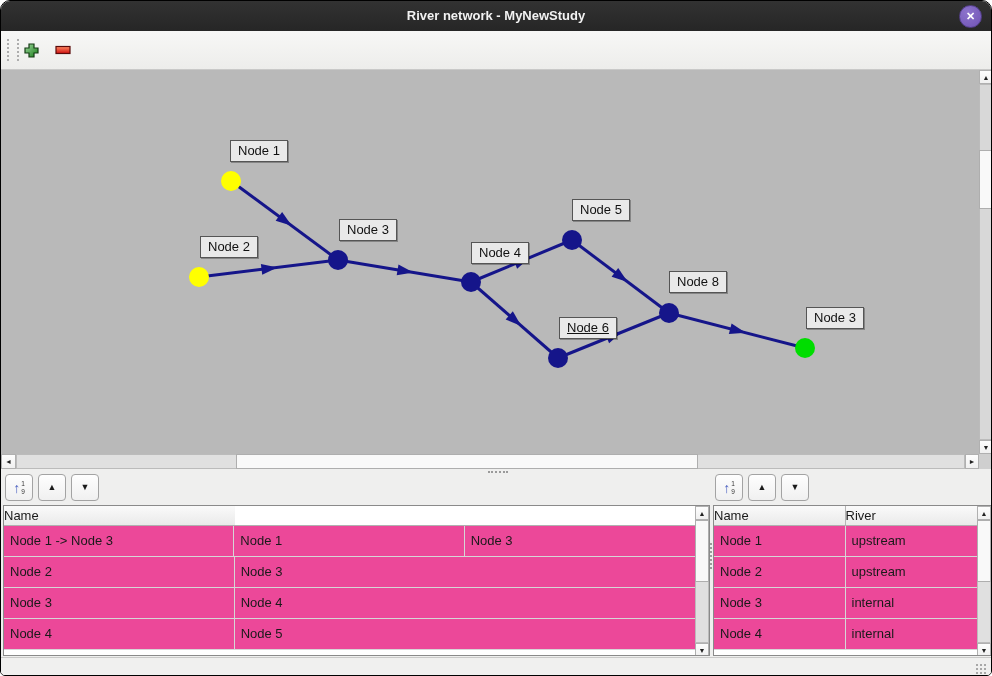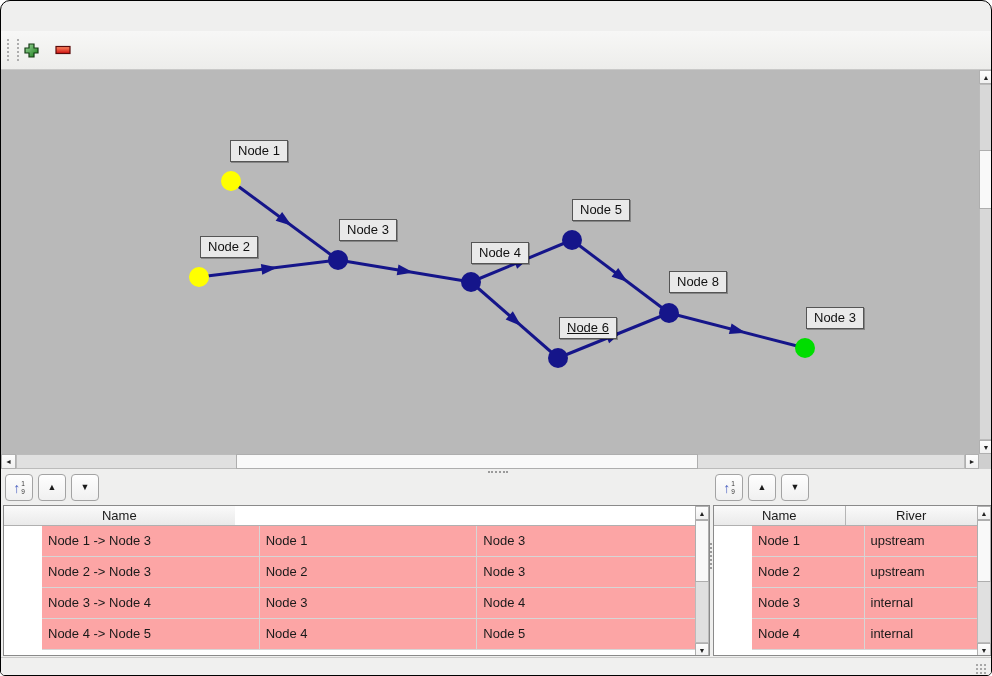--- a/index.html
+++ b/index.html
@@ -40,41 +40,47 @@
          background:linear-gradient(#fefefe,#f0f0f0);box-sizing:border-box;
          display:flex;align-items:center;justify-content:center;}
   .tri{font-size:9px;color:#1a1a1a;line-height:1;}
   .sort-ic{display:flex;align-items:center;}
   .sort-arrow{color:#4a5fc0;font-weight:bold;font-size:14px;line-height:1;}
   .sort-nums{display:flex;flex-direction:column;font-size:6.5px;color:#333;line-height:1.1;font-style:normal;margin-left:1px;}
   
   .dtable{position:absolute;top:504px;background:#fff;border:1px solid #8a8a8a;box-sizing:border-box;overflow:hidden;}
   .t-head{display:flex;height:19px;border-bottom:1px solid #b0b0b0;}
   .t-hcell{background:linear-gradient(#fafafa,#eaeaea);border-right:1px solid #b5b5b5;
-           font-size:13px;color:#1a1a1a;text-align:center;line-height:19px;box-sizing:border-box;}
+           font-size:13px;color:#1a1a1a;line-height:19px;box-sizing:border-box;}
   .t-hcell:last-child{border-right:none;}
-  .t-row{display:flex;height:30px;border-bottom:1px solid #d6d6d6;background:#fca5a5;margin-left:38px;}
+  .t-row{display:flex;height:30px;border-bottom:1px solid #d6d6d6;background:#ec4899;}
   .t-cell{font-size:13px;color:#1a1a1a;line-height:29px;padding-left:6px;
           border-right:1px solid #d6d6d6;box-sizing:border-box;overflow:hidden;white-space:nowrap;}
   .t-cell:last-child{border-right:none;}
   .t-partial{height:10px;background:#fff;}
   #left-table .t-hcell,#left-table .t-cell{width:33.38%;}
   #right-table .t-hcell,#right-table .t-cell{width:50%;}
   .t-vscroll{position:absolute;top:0;right:0;width:14px;height:100%;}
   
   .statusbar{position:absolute;left:0;top:656px;width:100%;height:20px;background:#f0f0ef;border-top:1px solid #cacac9;}
   .grip{position:absolute;right:4px;bottom:3px;width:12px;height:12px;
         background:radial-gradient(circle,#a8a8a8 1px,transparent 1.3px);background-size:4px 4px;}
   svg{display:block;}
 </style>
 </head>
 <body>
 
 <div class="window">
 
+  <div class="titlebar">
+    <div class="title-text">River network - MyNewStudy</div>
+    <div class="close-btn">
+      <span>✕</span>
+    </div>
+  </div>
 
   <div class="toolbar">
     <div class="tb-handle"></div>
     <div class="tb-btn" style="left:18px;">
       <span>
         <svg width="15" height="15" viewBox="0 0 15 15">
           <defs>
               <linearGradient id="gplus" x1="0" y1="0" x2="1" y2="1">
             <stop offset="0" stop-color="#9fd89f"></stop>
                 <stop offset="1" stop-color="#157a15"></stop>
@@ -200,31 +206,28 @@
       <div class="t-head">
           <div class="t-hcell">Name</div>
         </div>
       <div class="t-body">
           <div class="t-row">
             <div class="t-cell">Node 1 -&gt; Node 3</div>
             <div class="t-cell">Node 1</div>
             <div class="t-cell">Node 3</div>
           </div>
           <div class="t-row">
-            <div class="t-cell">Node 2 -&gt; Node 3</div>
             <div class="t-cell">Node 2</div>
             <div class="t-cell">Node 3</div>
           </div>
           <div class="t-row">
-            <div class="t-cell">Node 3 -&gt; Node 4</div>
             <div class="t-cell">Node 3</div>
             <div class="t-cell">Node 4</div>
           </div>
           <div class="t-row">
-            <div class="t-cell">Node 4 -&gt; Node 5</div>
             <div class="t-cell">Node 4</div>
             <div class="t-cell">Node 5</div>
           </div>
         </div>
       <div class="t-partial"></div>
     </div>
     <div class="t-vscroll">
       <div class="sb-btn" style="left:0;top:0;width:14px;height:14px;">
           <span>▲</span>
         </div>

